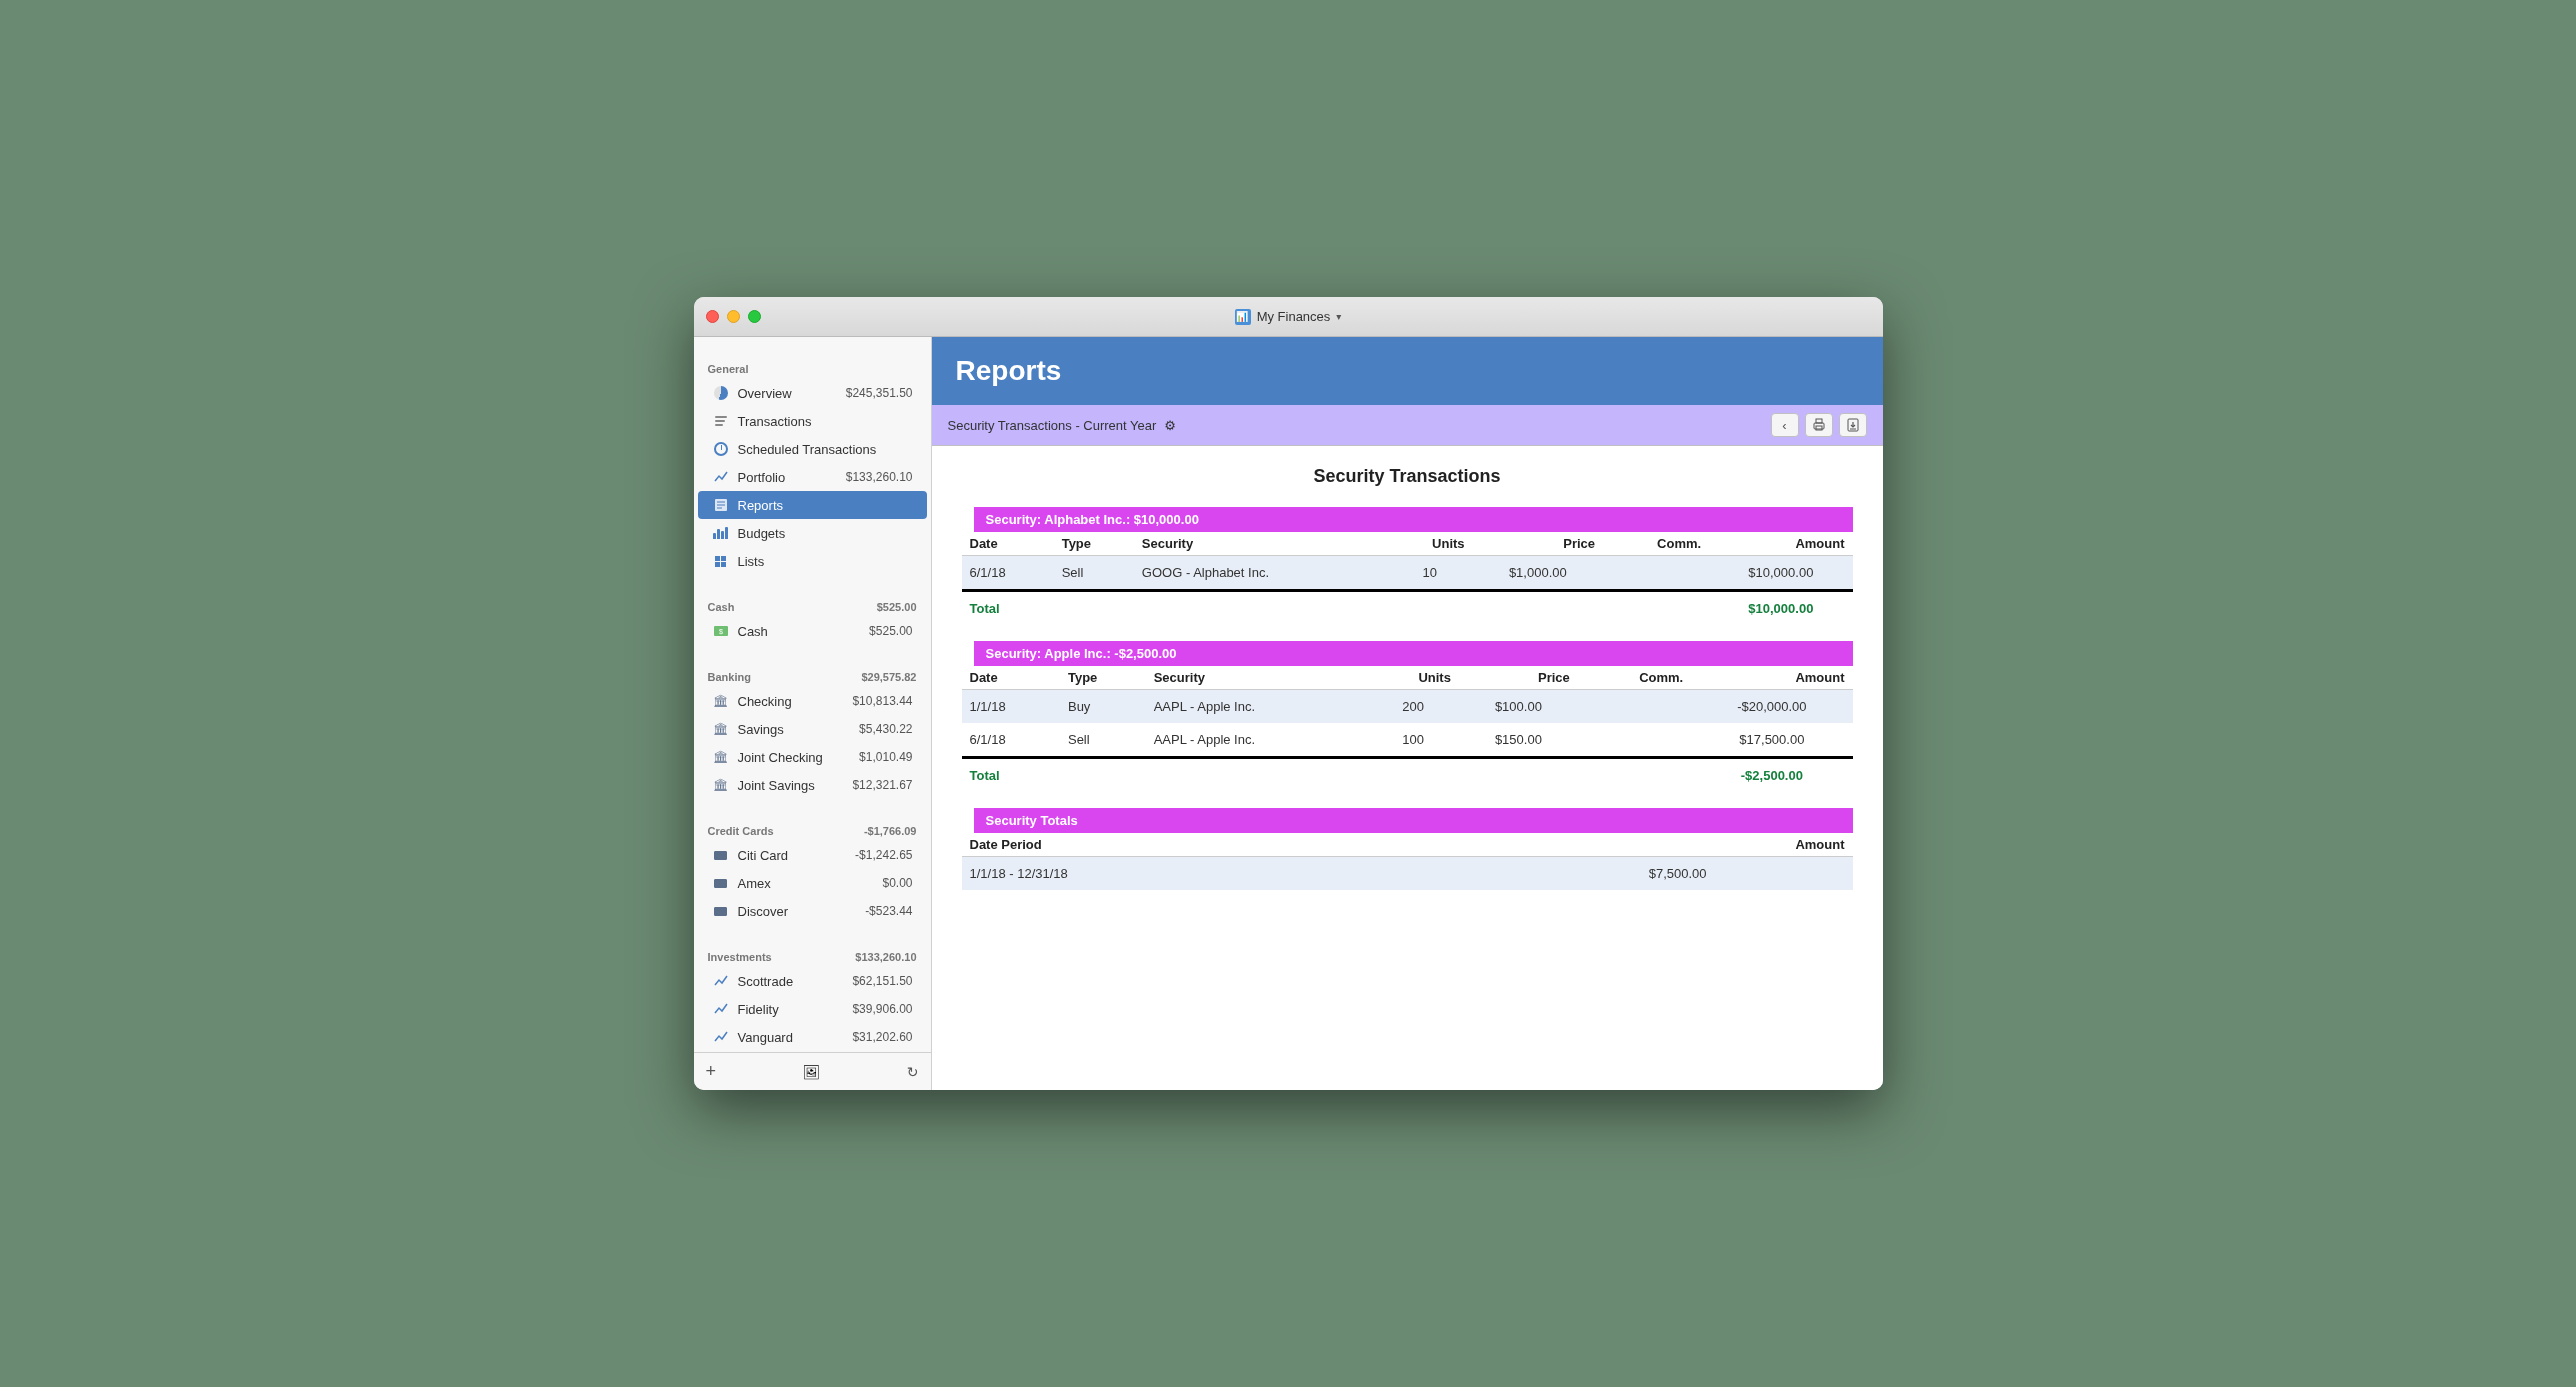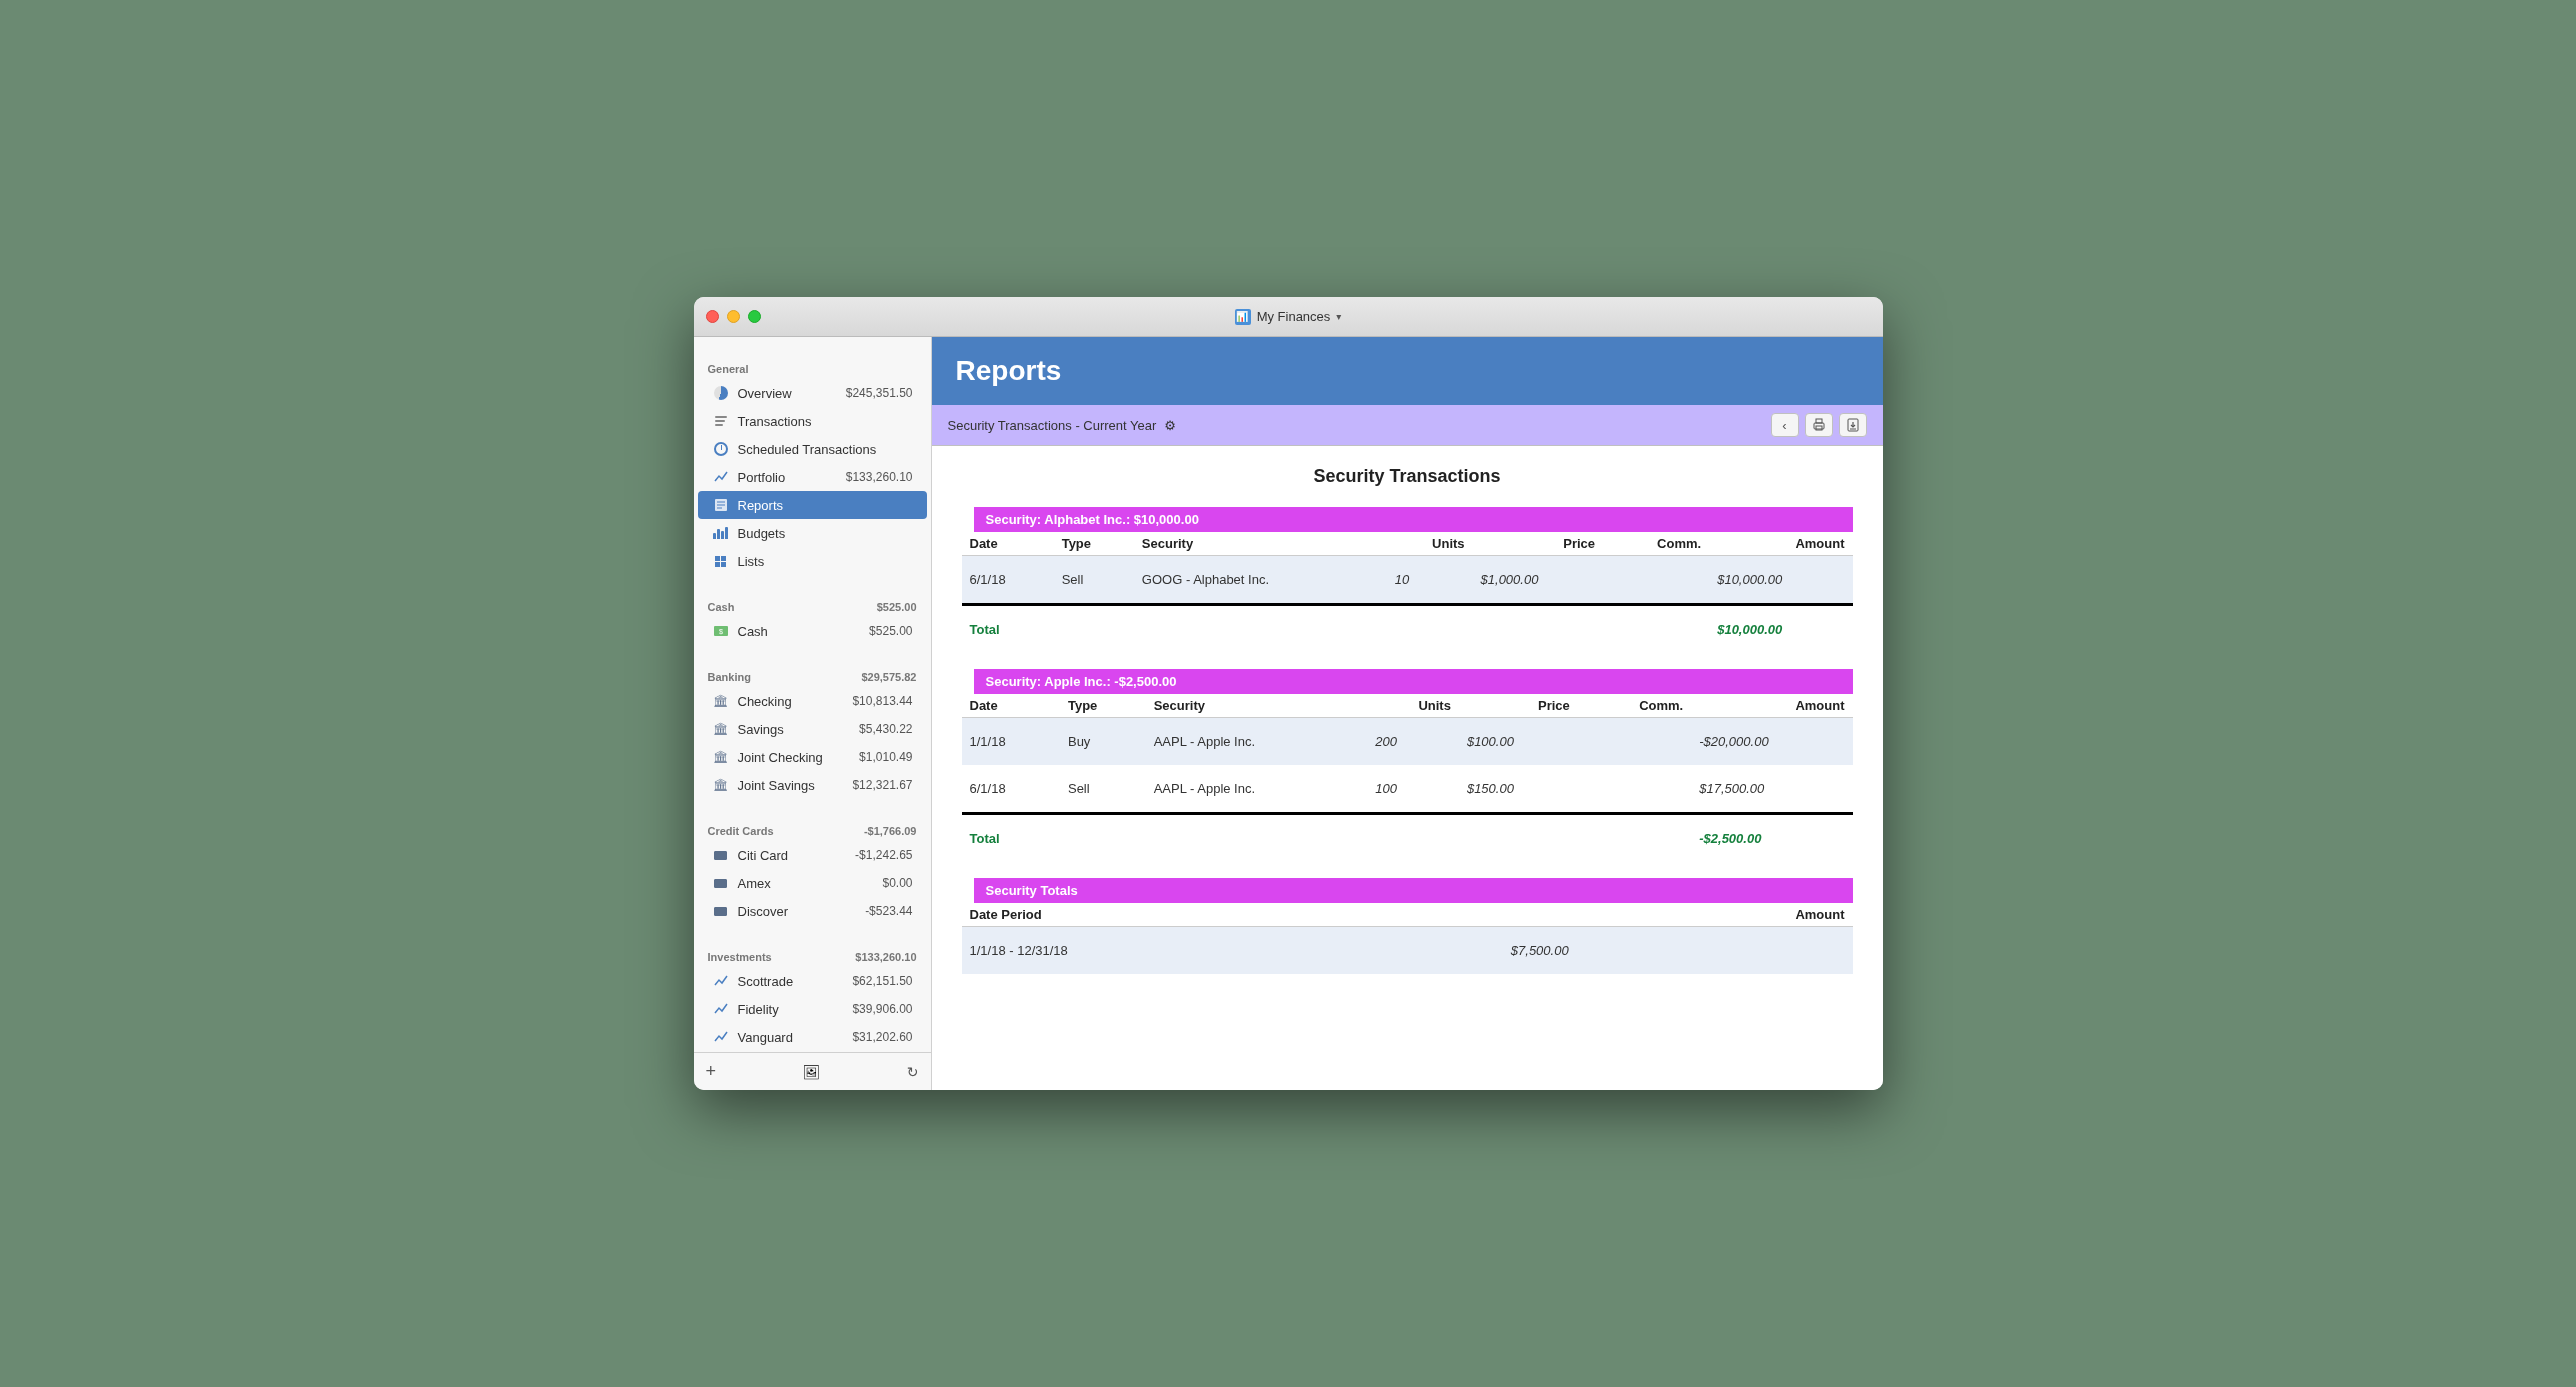--- a/index.html
+++ b/index.html
@@ -223,24 +223,24 @@
     }
     .report-table .col-header {
       padding: 4px 8px;
       font-weight: 700;
       color: #222;
       border-bottom: 1px solid #ccc;
       text-align: left;
     }
     .report-table .col-header.right { text-align: right; }
     .report-table td {
-      padding: 16px 8px;
+      padding: 9px 8px;
       color: #333;
     }
-    .report-table td.right { text-align: left; font-style: italic; }
+    .report-table td.right { text-align: center; }
     .report-table .row-odd { background: #e8eef7; }
     .report-table .row-even { background: white; }
     .report-table .total-row td {
       font-weight: 700;
       color: #15803d;
       border-top: 3px solid #000000;
     }
     .security-totals-section {
       margin-bottom: 16px;
     }

